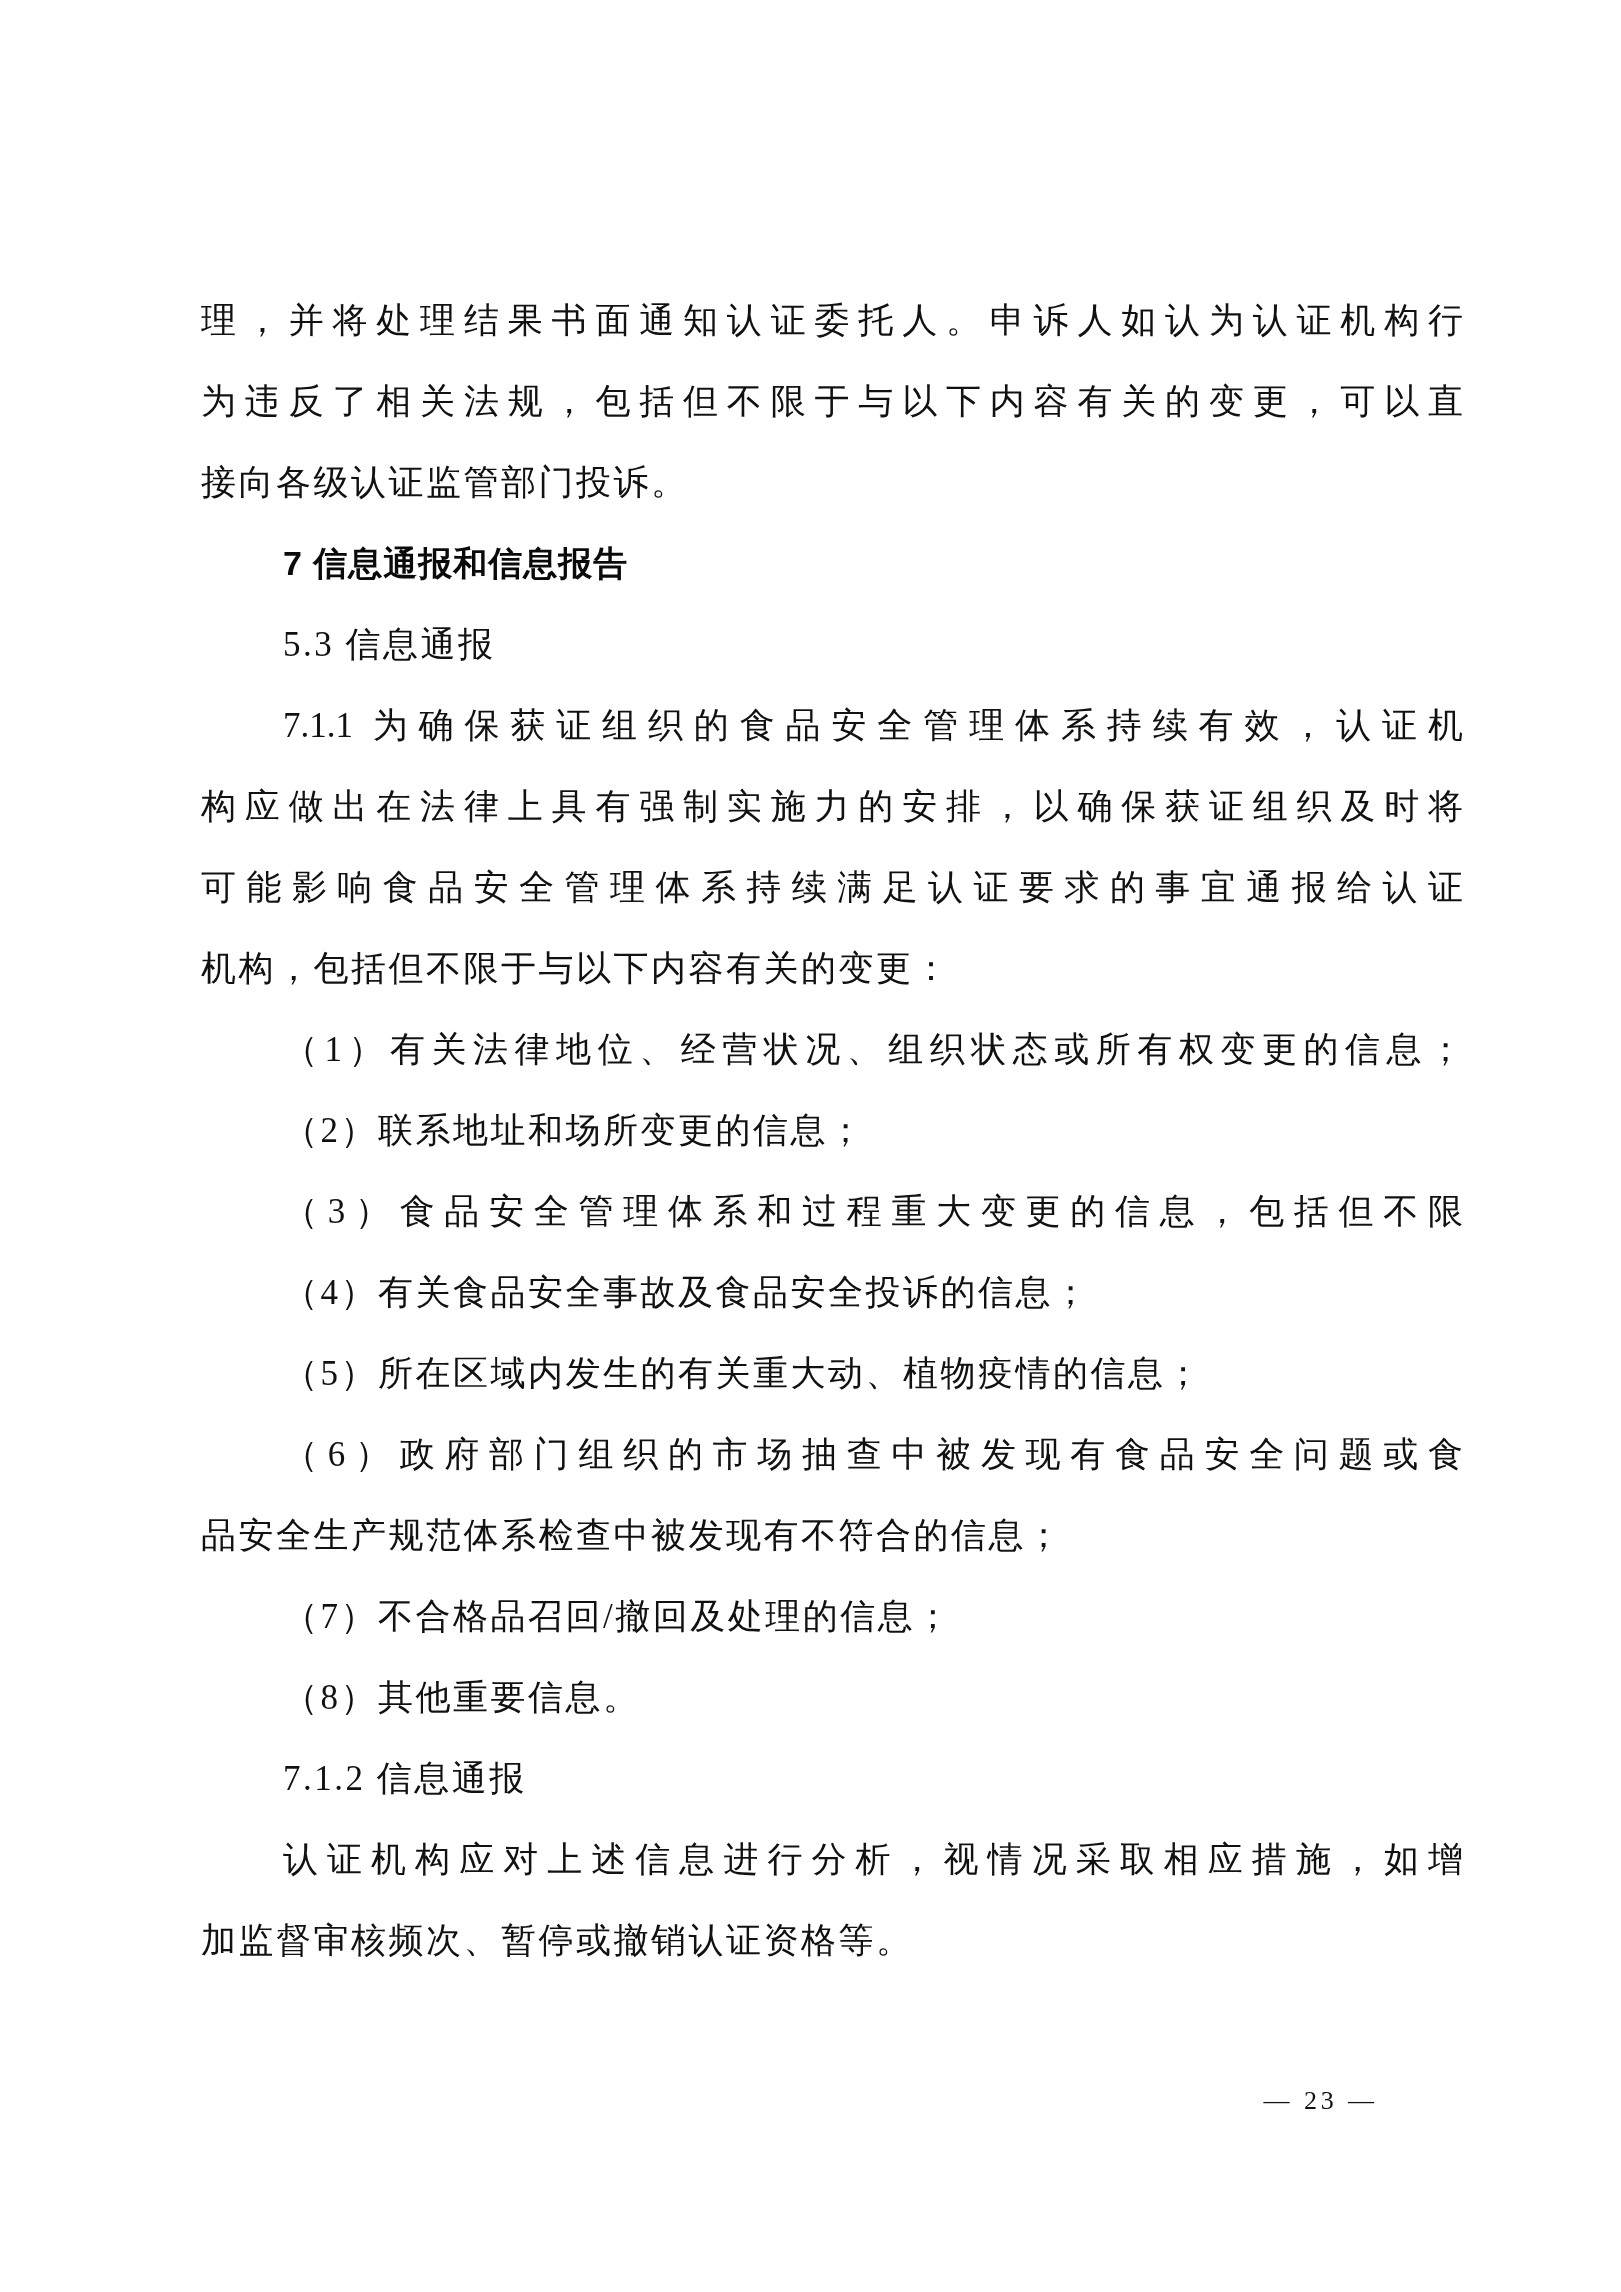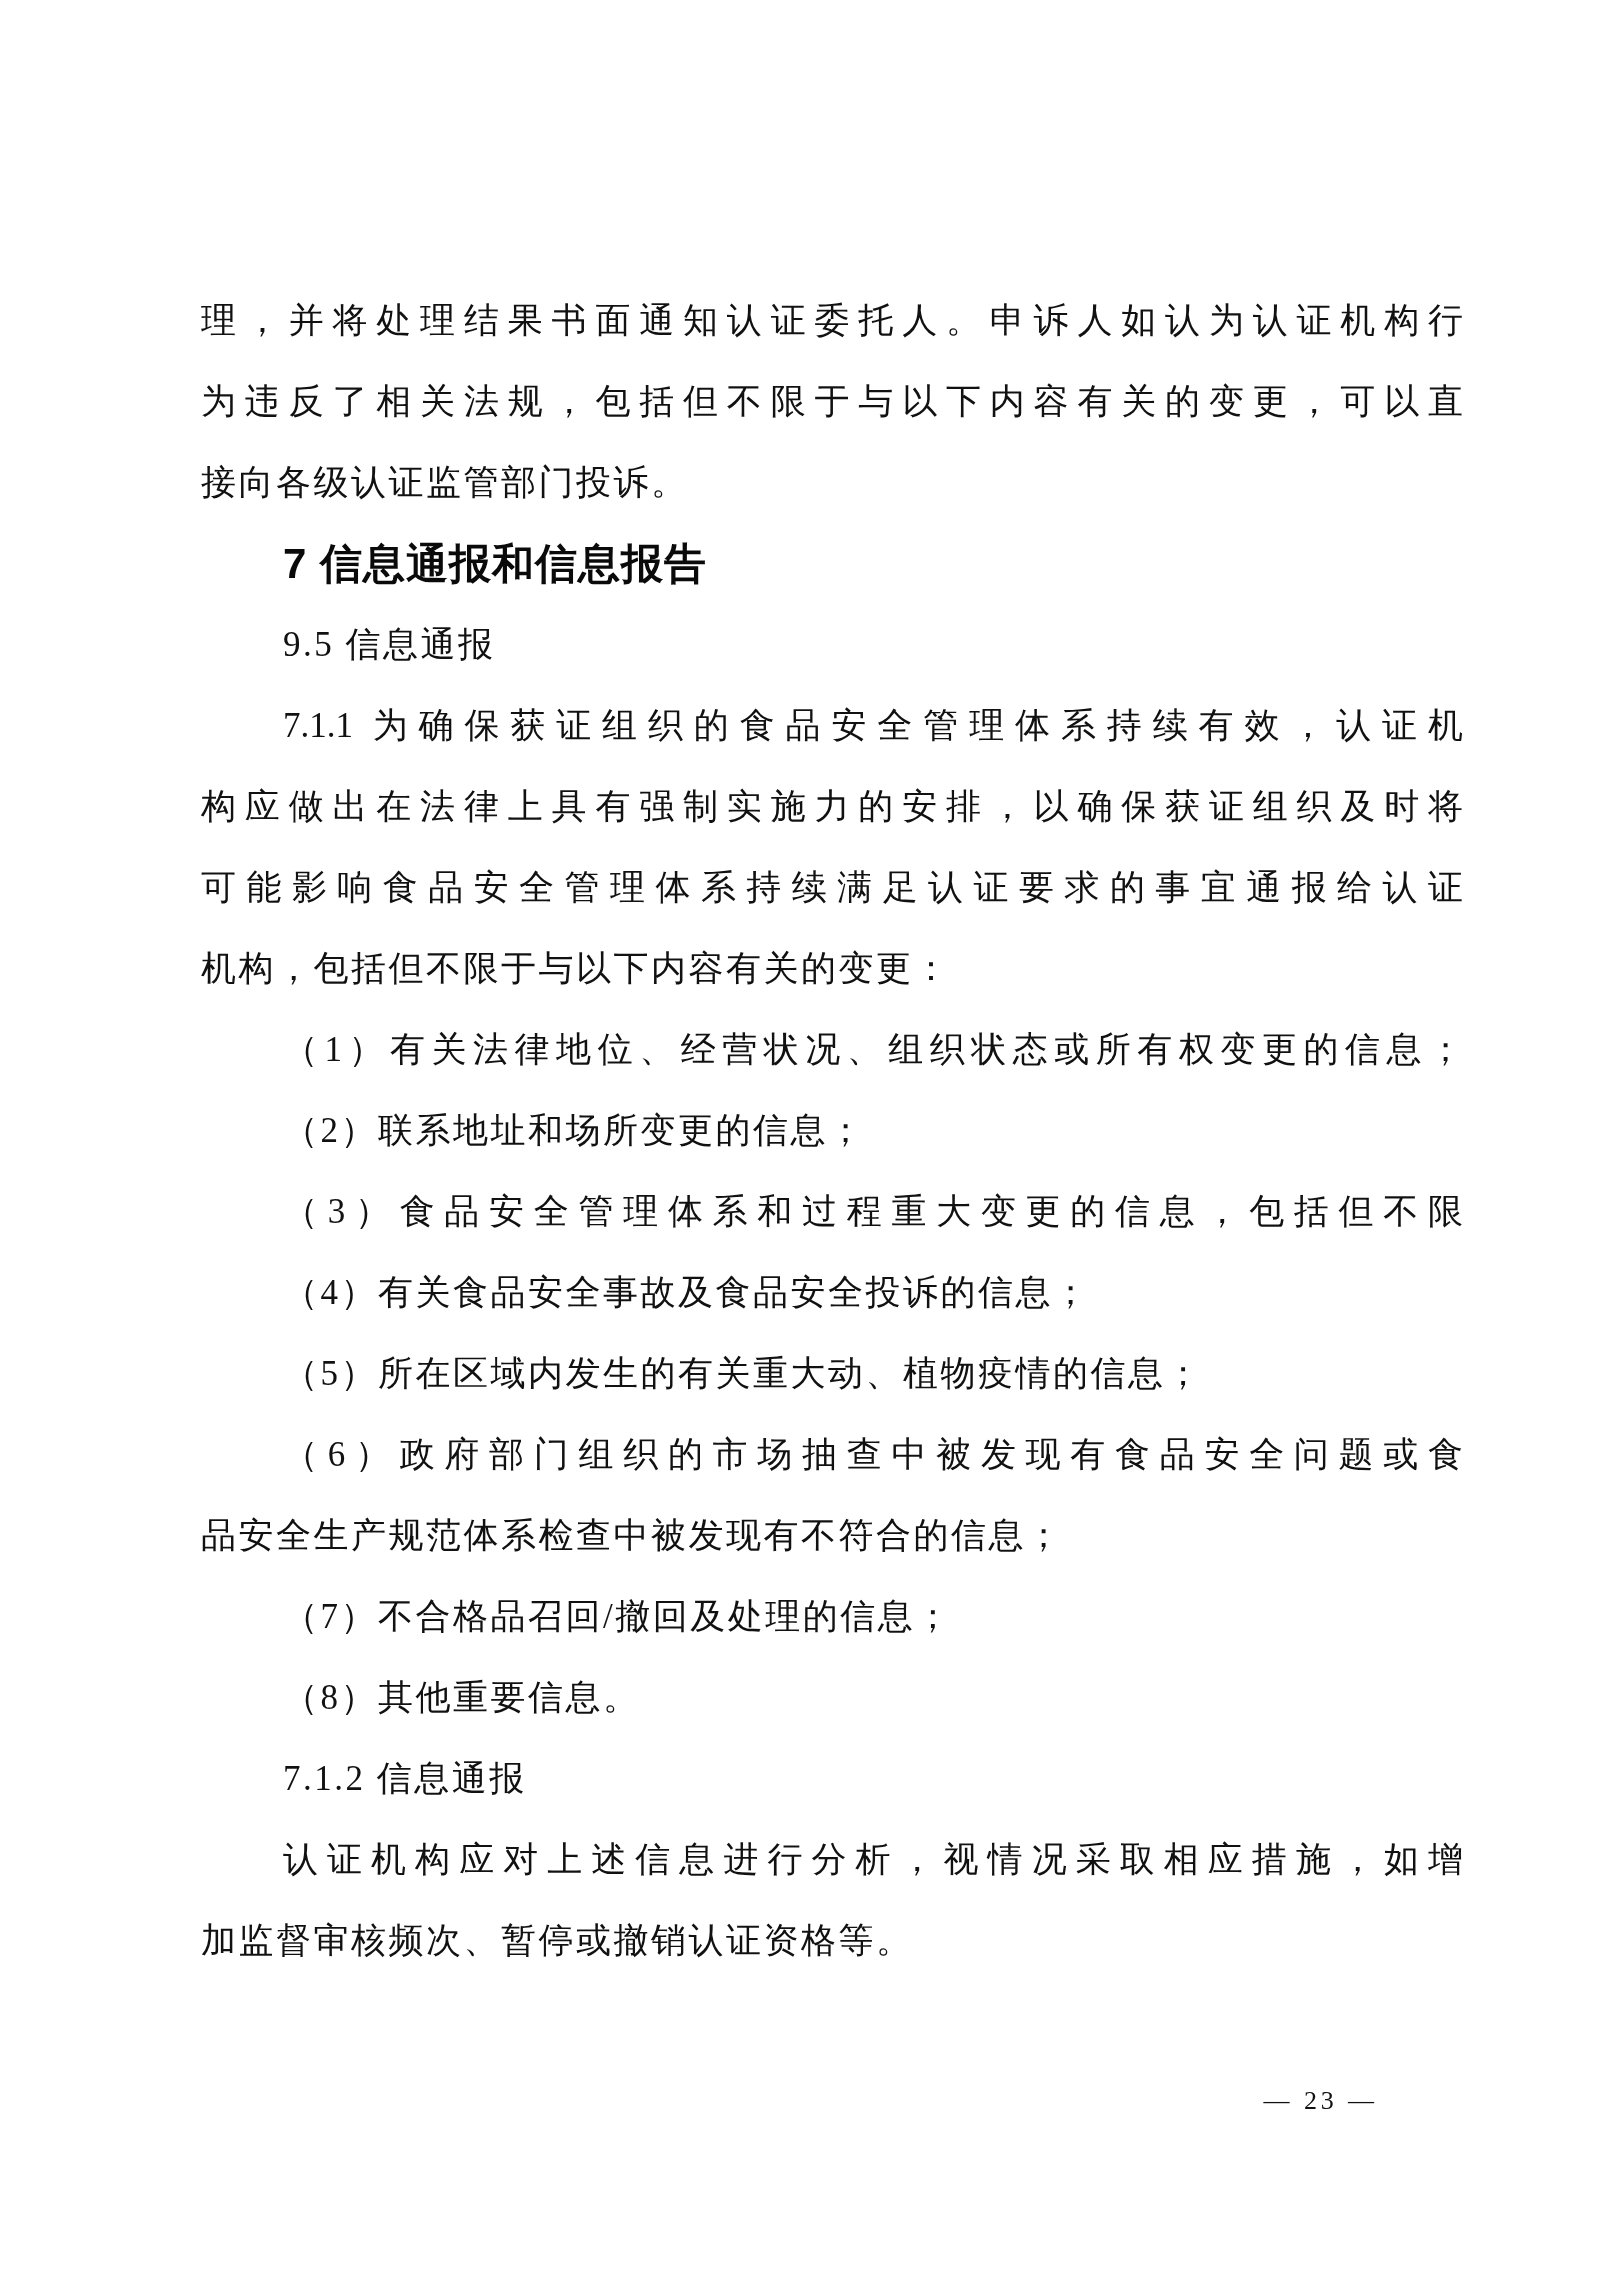--- a/index.html
+++ b/index.html
@@ -37,21 +37,21 @@
     text-align: justify;
     text-align-last: justify;
     text-justify: distribute;
   }
   .line.indent {
     text-indent: 82px;
   }
   .line.heading {
     font-family: "Liberation Sans", "DejaVu Sans", sans-serif;
     font-weight: 700;
-    font-size: 42px;
+    font-size: 34px;
     letter-spacing: 1px;
     color: #0a0a0a;
   }
   .page-number {
     position: absolute;
     top: 2076px;
     right: 243px;
     font-family: "Liberation Serif", "DejaVu Serif", serif;
     font-size: 26px;
     line-height: 49px;
@@ -62,21 +62,21 @@
 </head>
 <body>
 
 <div class="page">
   <div class="text-block">
 
   <div class="line justify">理，并将处理结果书面通知认证委托人。申诉人如认为认证机构行</div>
       <div class="line justify">为违反了相关法规，包括但不限于与以下内容有关的变更，可以直</div>
       <div class="line">接向各级认证监管部门投诉。</div>
       <div class="line indent heading">7 信息通报和信息报告</div>
-      <div class="line indent">9.5 信息通报</div>
+      <div class="line indent">5.3 信息通报</div>
       <div class="line justify indent">7.1.1 为确保获证组织的食品安全管理体系持续有效，认证机</div>
       <div class="line justify">构应做出在法律上具有强制实施力的安排，以确保获证组织及时将</div>
       <div class="line justify">可能影响食品安全管理体系持续满足认证要求的事宜通报给认证</div>
       <div class="line">机构，包括但不限于与以下内容有关的变更：</div>
       <div class="line justify indent">（1）有关法律地位、经营状况、组织状态或所有权变更的信息；</div>
       <div class="line indent">（2）联系地址和场所变更的信息；</div>
       <div class="line justify indent">（3）食品安全管理体系和过程重大变更的信息，包括但不限</div>
       <div class="line indent">（4）有关食品安全事故及食品安全投诉的信息；</div>
       <div class="line indent">（5）所在区域内发生的有关重大动、植物疫情的信息；</div>
       <div class="line justify indent">（6）政府部门组织的市场抽查中被发现有食品安全问题或食</div>

